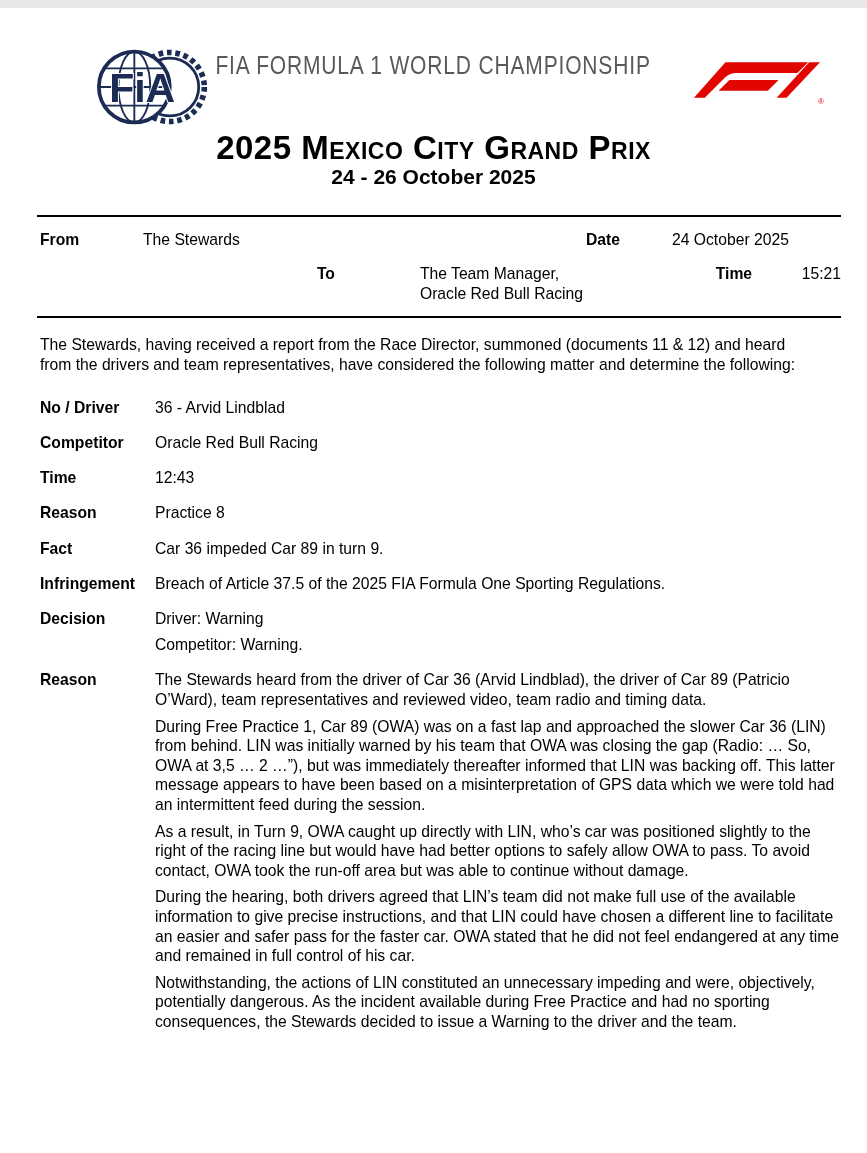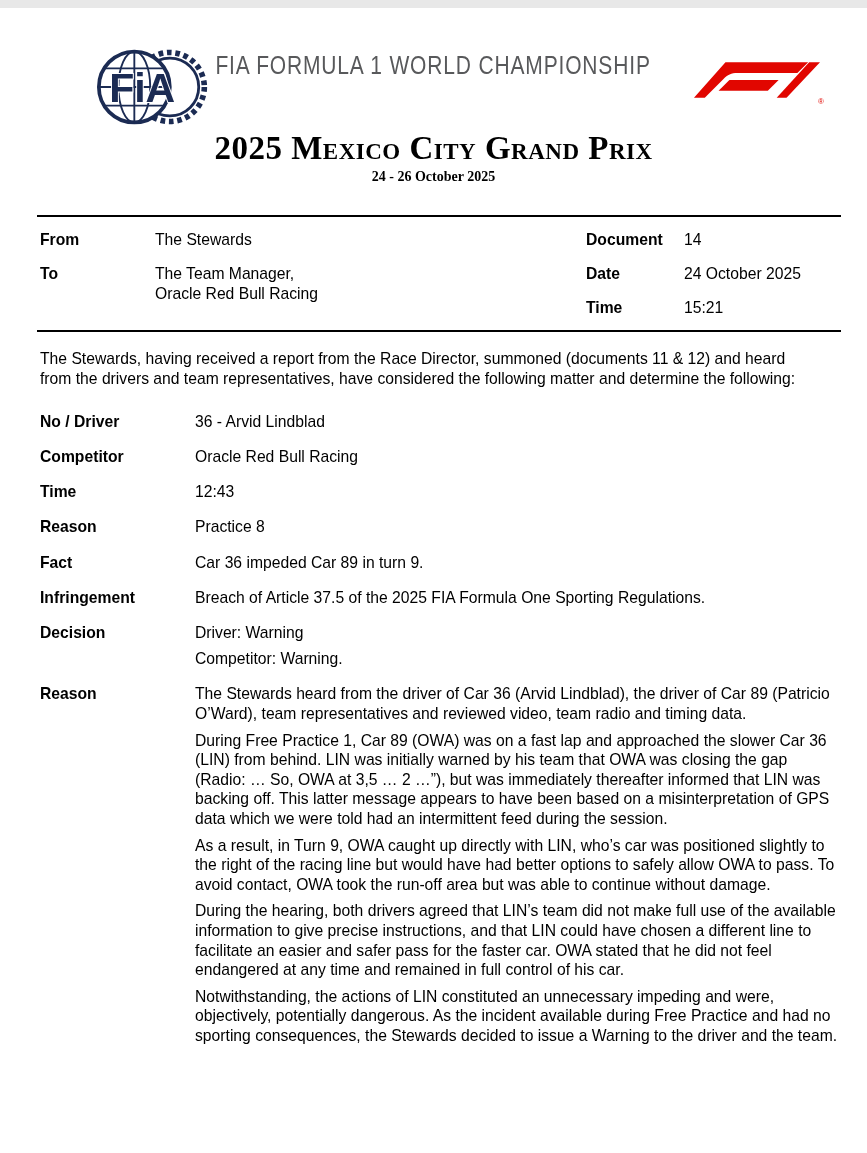--- a/index.html
+++ b/index.html
@@ -26,53 +26,53 @@
     color: #58595b;
     font-size: 25px;
     font-weight: 400;
     letter-spacing: 1px;
     white-space: nowrap;
     transform: scaleX(0.84);
   }
   .f1-logo { position: absolute; right: 47px; top: 52px; }
   .f1-reg { position: absolute; right: 43px; top: 84px; font-size: 8px; color: #e10600; }
   
-  .title-block { text-align: center; margin-top: -6px; font-family: Liberation Serif, serif; }
+  .title-block { text-align: center; margin-top: -6px; }
   .event-title {
     margin: 0;
     font-size: 33px;
     line-height: 36px;
     font-weight: 700;
     font-variant: small-caps;
     letter-spacing: 0.5px;
   }
-  .event-dates { margin: 1px 0 0 0; font-size: 14px; line-height: 20px; font-weight: 700; }
+  .event-dates { margin: 1px 0 0 0; font-size: 21px; line-height: 20px; font-weight: 700; }
   
   .content { margin: 0 26px 0 37px; }
   
   .meta {
     margin-top: 28px;
     border-top: 2px solid #000;
     border-bottom: 2px solid #000;
     padding: 13px 0 12px 0;
     display: flex;
   }
   .meta-left { width: 546px; flex: none; }
   .meta-right { flex: 1; }
-  .meta-row { display: flex; margin-bottom: 14px; line-height: 20px; gap: 12px; }
-  .meta-row:last-child { margin-bottom: 0; }
+  .meta-row { display: flex; margin-bottom: 14px; line-height: 20px; }
+  .meta-row:last-child { margin-bottom: 0; justify-content: flex-end; }
   .meta-label { font-weight: 700; flex: none; padding-left: 3px; box-sizing: border-box; }
   .meta-left  .meta-label { width: 106px; }
   .meta-right .meta-label { width: 89px; }
   .meta-value { white-space: pre-line; }
   
   .intro { margin: 17px 0 0 0; padding-left: 3px; width: 770px; }
   
   .fields { margin-top: 24px; }
-  .field-row { display: flex; margin-bottom: 15.5px; gap: 40px; }
+  .field-row { display: flex; margin-bottom: 15.5px; }
   .field-label { width: 118px; flex: none; font-weight: 700; padding-left: 3px; box-sizing: border-box; }
   .field-value { width: 690px; }
   .field-value p { margin: 0 0 7px 0; }
   .field-value p:last-child { margin-bottom: 0; }
 </style>
 </head>
 <body>
 
 <div class="page">
 
@@ -118,24 +118,20 @@
           <span class="meta-label">From</span>
           <span class="meta-value">The Stewards</span>
         </div>
         <div class="meta-row">
           <span class="meta-label">To</span>
           <span class="meta-value">The Team Manager,
 Oracle Red Bull Racing</span>
         </div>
       </div>
       <div class="meta-right">
-        <div class="meta-row">
-          <span class="meta-label">Document</span>
-          <span class="meta-value">14</span>
-        </div>
         <div class="meta-row">
           <span class="meta-label">Date</span>
           <span class="meta-value">24 October 2025</span>
         </div>
         <div class="meta-row">
           <span class="meta-label">Time</span>
           <span class="meta-value">15:21</span>
         </div>
       </div>
     </div>

